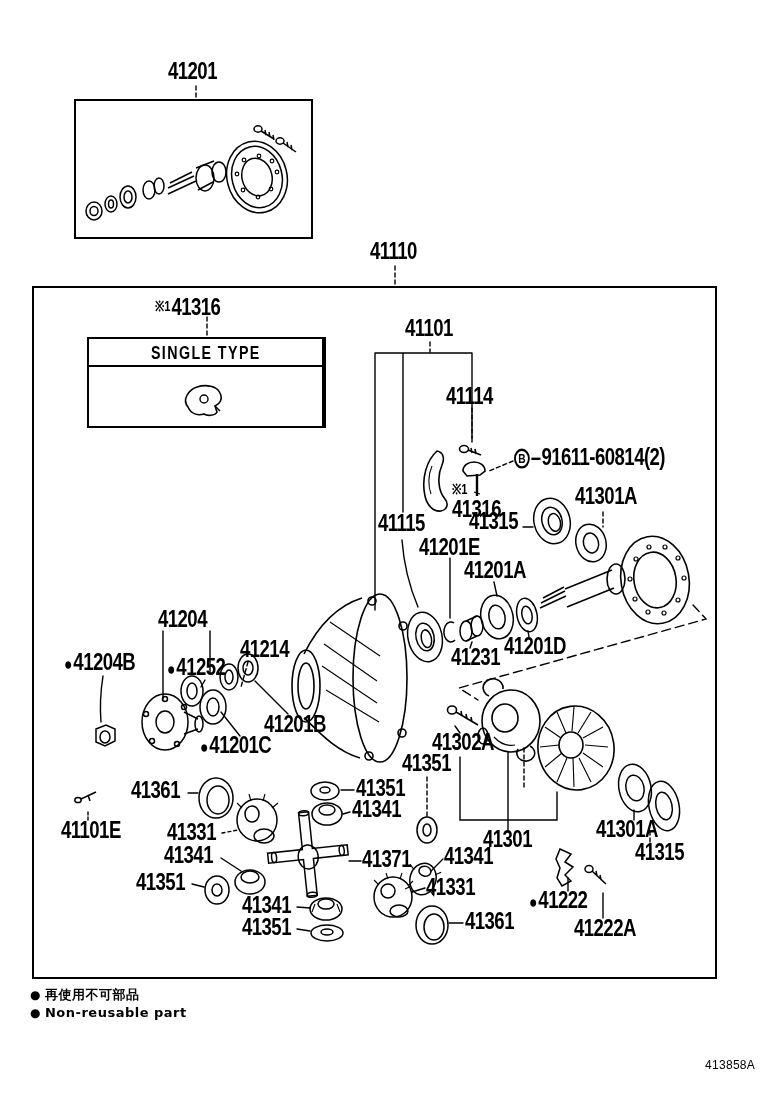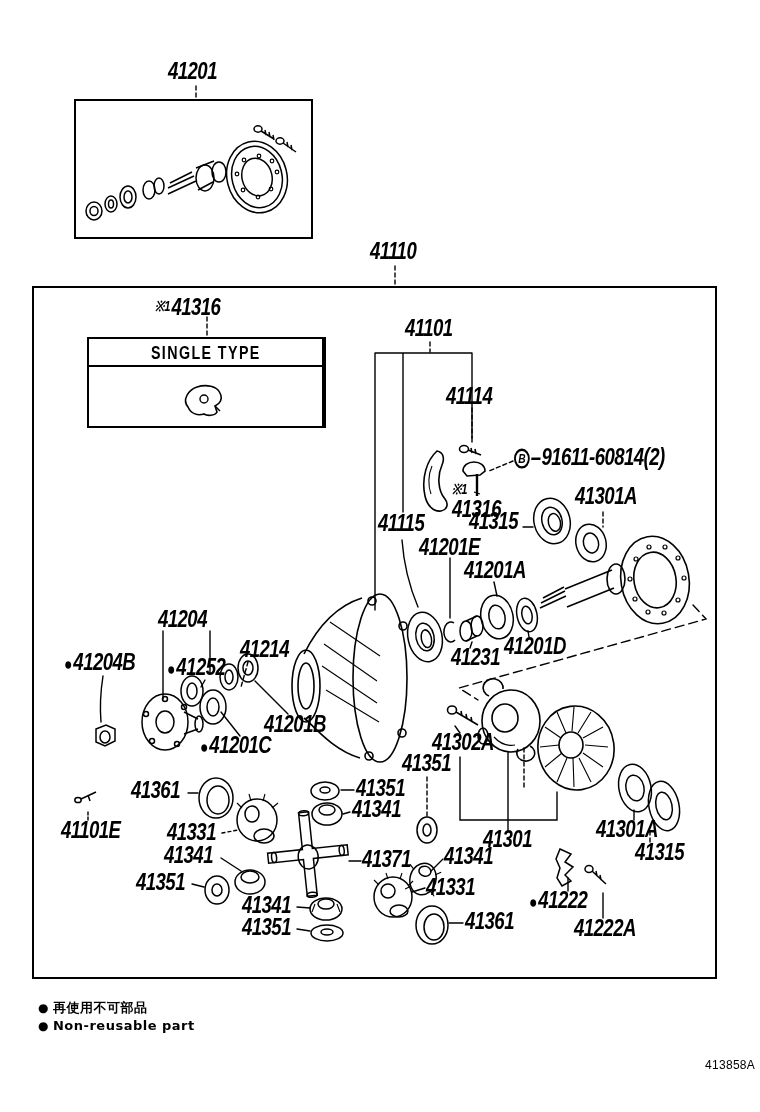--- a/index.html
+++ b/index.html
@@ -1,38 +1,38 @@
 <!DOCTYPE html>
 <html><head>
 <meta charset="utf-8">
 <style>
   html,body{margin:0;padding:0;background:#fff;}
   .canvas{position:relative;width:760px;height:1112px;background:#fff;overflow:hidden;
           font-family:"Liberation Sans",sans-serif;color:#000;}
   svg.art{position:absolute;left:0;top:0;}
-  #labels-layer{position:absolute;left:0;top:0;width:760px;height:1112px;pointer-events:none;font-style:italic;}
+  #labels-layer{position:absolute;left:0;top:0;width:760px;height:1112px;pointer-events:none;}
   .plabel{position:absolute;font-weight:700;font-size:20px;line-height:20px;
           letter-spacing:-0.6px;white-space:nowrap;
           transform:scale(0.93,1.18);transform-origin:0 0;}
   .plabel .bullet{font-size:15px;margin-right:1px;letter-spacing:0;}
   .plabel .pref{font-size:12px;letter-spacing:0;vertical-align:4px;margin-right:1px;font-weight:700;}
   .plabel.stacked{line-height:13px;}
   .plabel.stacked .num{display:block;line-height:19px;}
   .circle-b{display:inline-block;width:13px;height:13px;border:2px solid #000;border-radius:50%;
             font-size:11px;line-height:13px;text-align:center;letter-spacing:0;vertical-align:2px;}
   .cdash{margin:0 1px;}
   .type-table{position:absolute;left:87px;top:337px;width:239px;height:91px;
               border:2px solid #000;box-sizing:border-box;display:flex;background:transparent;}
   .type-cell{flex:1;border-right:2px solid #000;display:flex;flex-direction:column;box-sizing:border-box;}
   .type-cell.last{border-right:none;}
   .type-head{height:26px;border-bottom:2px solid #000;display:flex;align-items:center;justify-content:center;}
   .type-head span{font-weight:700;font-size:15px;letter-spacing:1.5px;transform:scale(0.95,1.25);white-space:nowrap;}
   .type-body{flex:1;display:flex;align-items:center;justify-content:center;}
-  .legend-row{position:absolute;left:38px;font-weight:700;font-size:13px;letter-spacing:0.5px;
-              font-family:"DejaVu Sans","Liberation Sans",sans-serif;margin-top:13px;}
+  .legend-row{position:absolute;left:30px;font-weight:700;font-size:13px;letter-spacing:0.5px;
+              font-family:"DejaVu Sans","Liberation Sans",sans-serif;}
   .legend-row .lb{font-size:12px;margin-right:4px;}
   .footer-code{position:absolute;left:666px;top:1058px;font-weight:400;font-size:12px;letter-spacing:0.3px;margin-left:39px;}
 </style>
 </head>
 <body>
 
 <div class="canvas">
 
   <svg class="art" width="760" height="1112" viewBox="0 0 760 1112">
 

